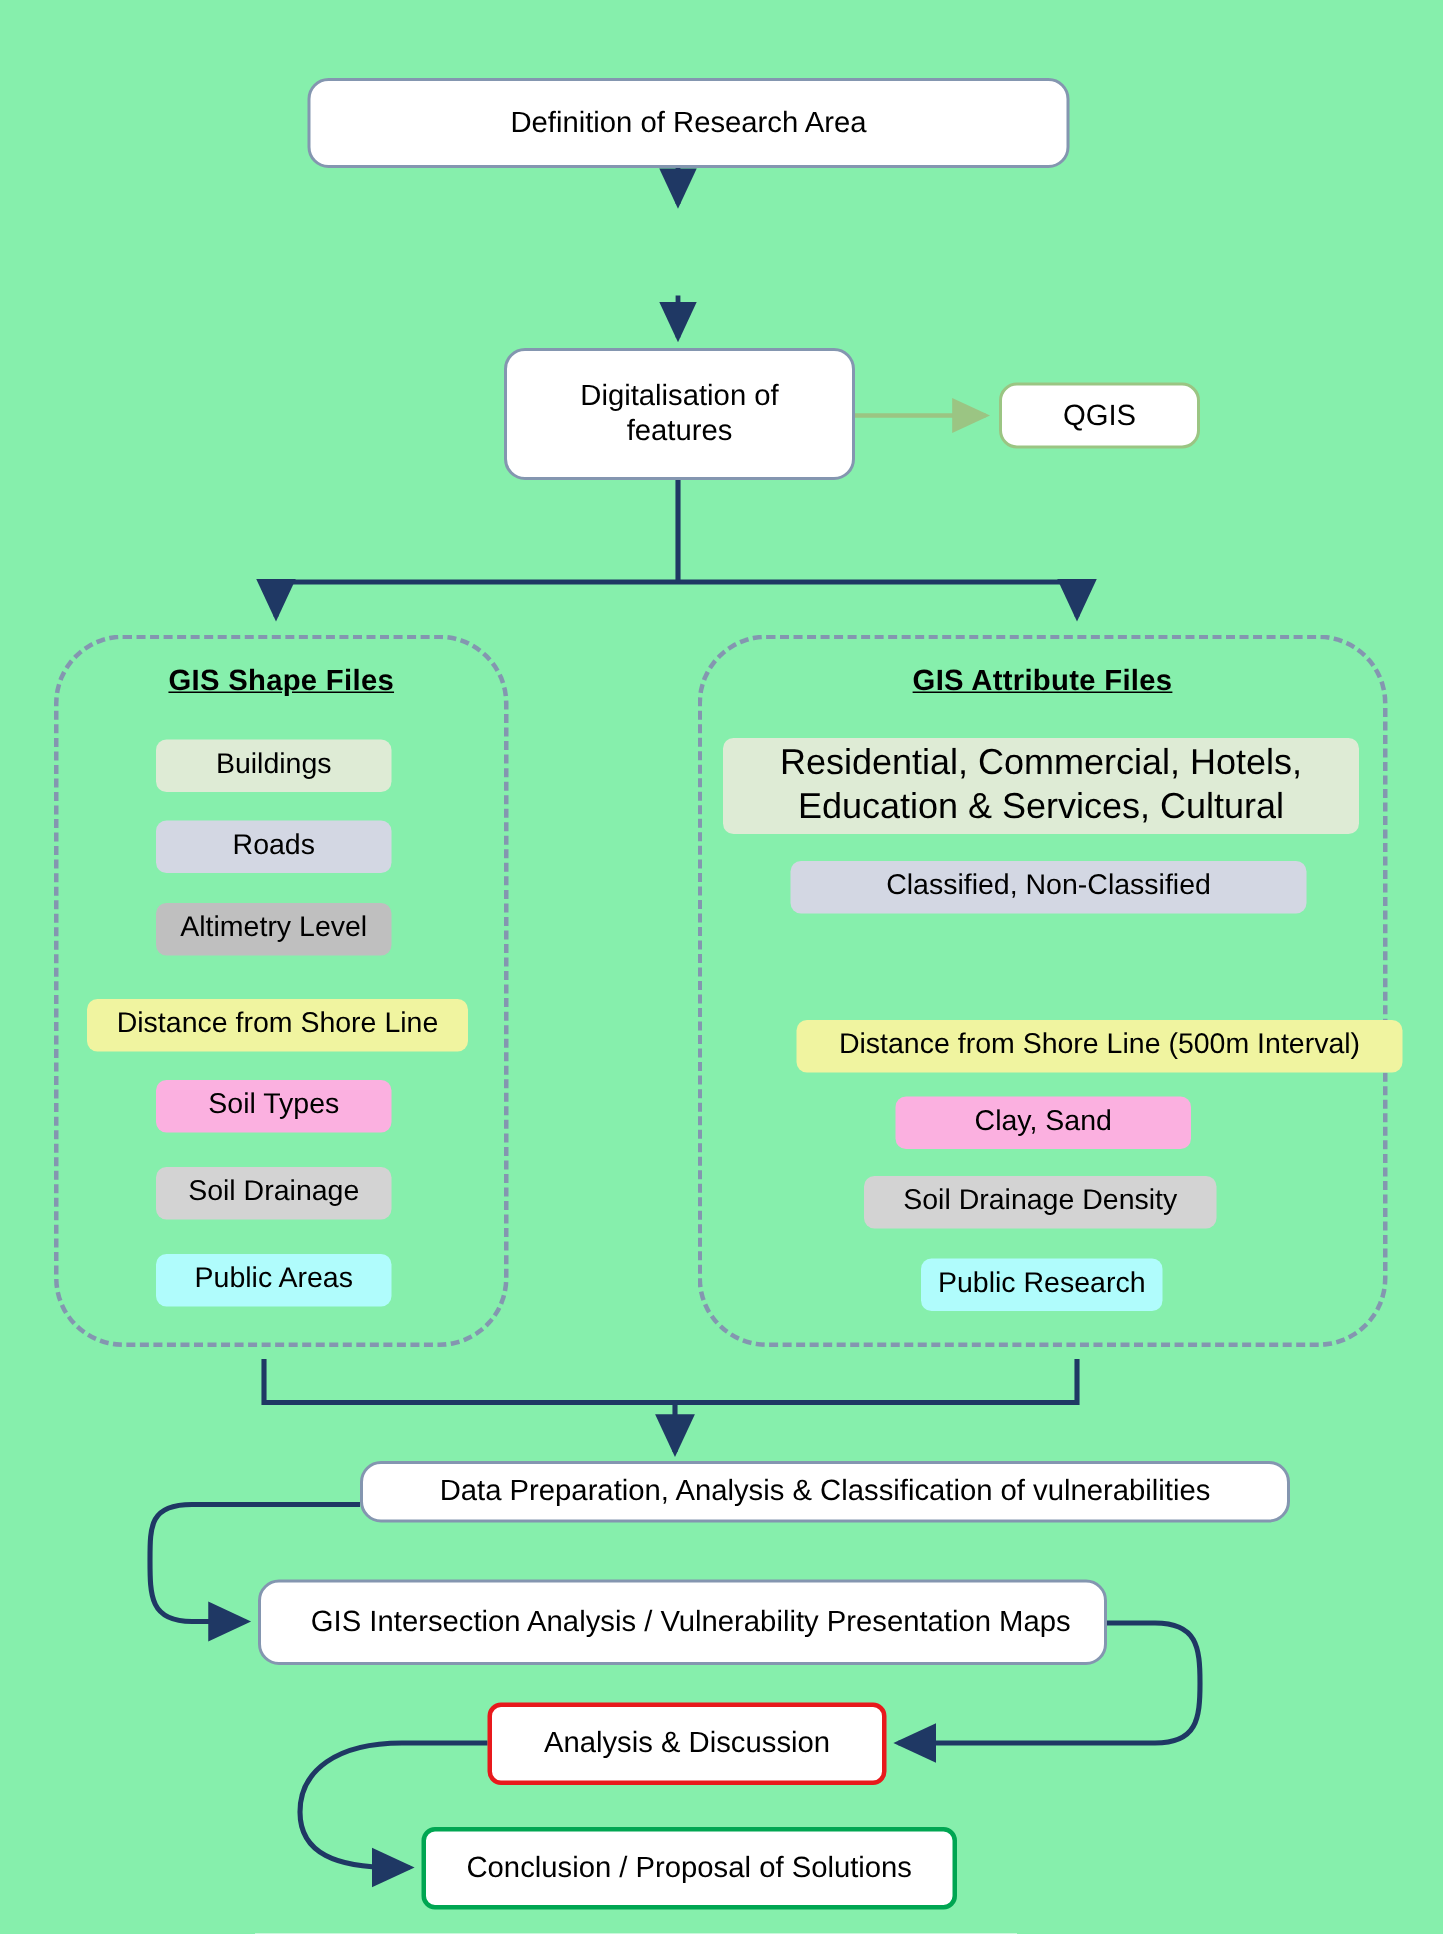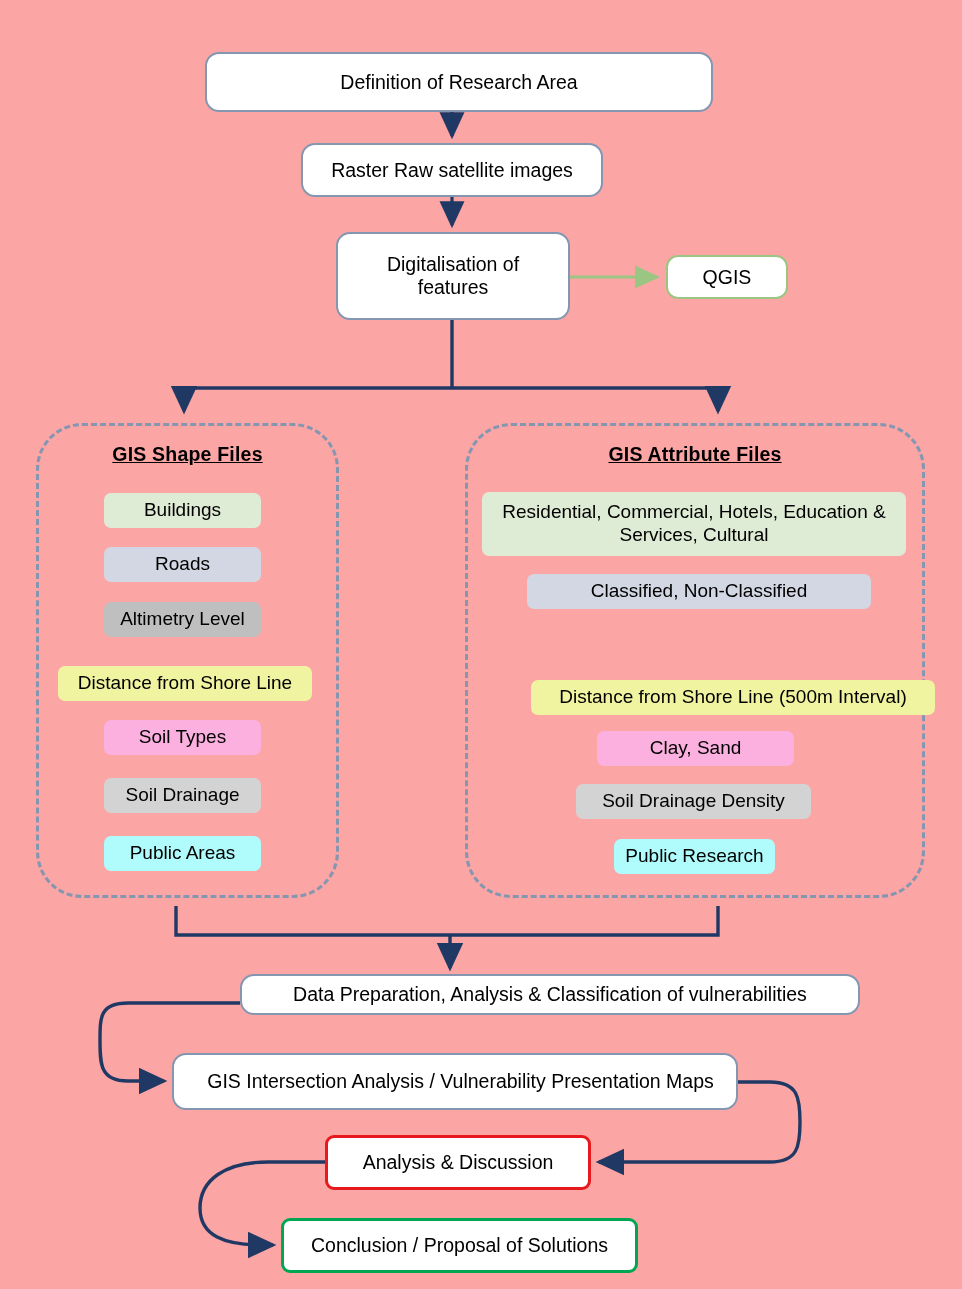--- a/index.html
+++ b/index.html
@@ -7,21 +7,21 @@
     padding: 0;
     background: #ffffff;
   }
   body {
     font-family: "Liberation Sans", sans-serif;
   }
   #canvas {
     position: relative;
     width: 962px;
     height: 1289px;
-    background: #fca5a5;
+    background: #86efac;
     overflow: hidden;
   }
   #wires {
     position: absolute;
     left: 0; top: 0;
     width: 962px;
     height: 1289px;
     pointer-events: none;
   }
   .node {
@@ -78,21 +78,21 @@
     display: flex;
     align-items: center;
     justify-content: center;
     text-align: center;
     border-radius: 7px;
     font-size: 19px;
     color: #000000;
     line-height: 1.2;
     padding: 0 6px;
   }
-  .chip.two-line { font-size: 19px; }
+  .chip.two-line { font-size: 24px; }
 </style>
 </head>
 <body>
 
 <div id="canvas">
 
   <svg id="wires" viewBox="0 0 962 1289" xmlns="http://www.w3.org/2000/svg">
     <defs>
       <marker id="ah-navy" markerWidth="9" markerHeight="9" refX="7.4" refY="4.5" orient="auto" markerUnits="strokeWidth">
         <path d="M0,0.6 L8.4,4.5 L0,8.4 Z" fill="#1F3864"></path>
@@ -119,29 +119,26 @@
 
     <path d="M738,1082 L770,1082 C798,1082 800,1098 800,1122 C800,1146 798,1162 770,1162 L599,1162" stroke="#1F3864" stroke-width="3.4" fill="none" marker-end="url(#ah-navy)"></path>
 
     <path d="M325,1162 L268,1162 C225,1162 200,1180 200,1208 C200,1236 225,1245 262,1245 L273,1245" stroke="#1F3864" stroke-width="3.4" fill="none" marker-end="url(#ah-navy)"></path>
   </svg>
 
   <div class="node proc" style="left:205px; top:52px; width:508px; height:60px;">
     <span>Definition of Research Area</span>
   </div>
 
-  <div class="node proc" style="left:301px; top:143px; width:302px; height:54px;">
-    <span>Raster Raw satellite images</span>
-  </div>
 
   <div class="node proc" style="left:336px; top:232px; width:234px; height:88px; padding:0 22px;">
     <span>Digitalisation of features</span>
   </div>
 
-  <div class="node qgis-box" style="left:666px; top:255px; width:122px; height:44px;">
+  <div class="node qgis-box" style="left:666px; top:255px; width:134px; height:44px;">
     <span>QGIS</span>
   </div>
 
   <div class="panel" style="left:36px; top:423px; width:303px; height:475px;"></div>
   <div class="panel-title" style="left:36px; top:443px; width:303px;">GIS Shape Files</div>
 
   <div class="chip" style="left:104px; top:493px; width:157px; height:35px; background:#DEEBD5;">
     <span>Buildings</span>
   </div>
   <div class="chip" style="left:104px; top:547px; width:157px; height:35px; background:#D3D7E3;">

